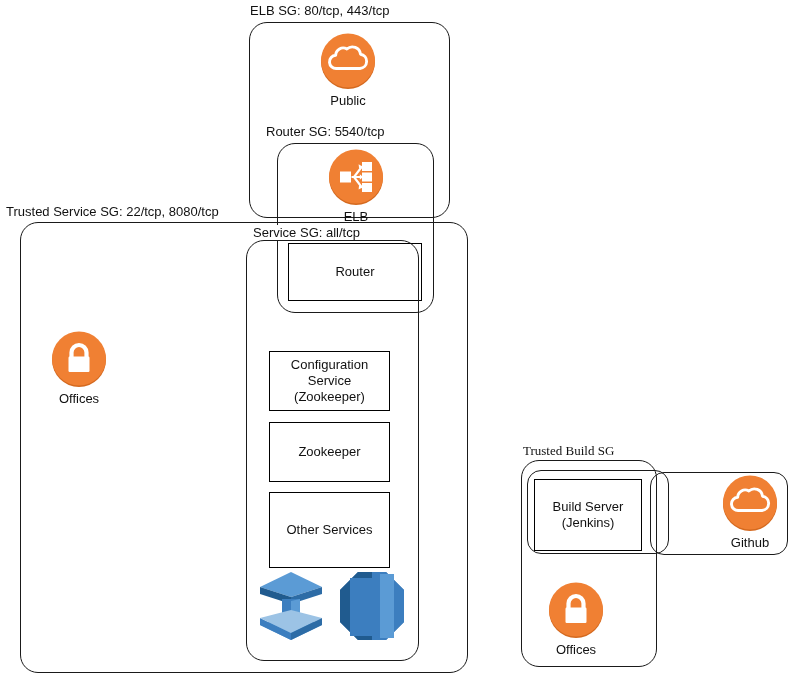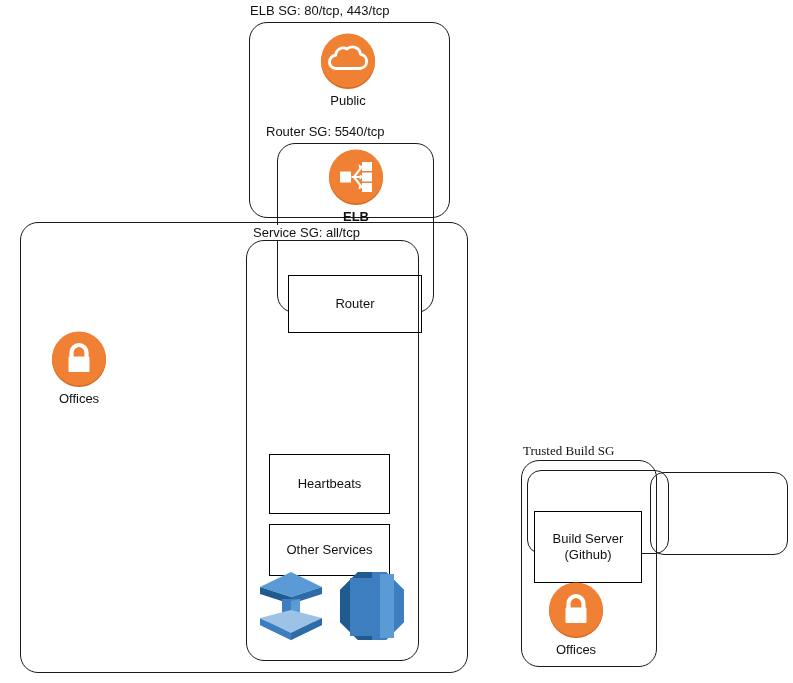--- a/index.html
+++ b/index.html
@@ -34,21 +34,20 @@
     position:absolute;
     border:1.4px solid #000000;
     background:#ffffff;
     box-sizing:border-box;
     display:flex;
     justify-content:center;
     text-align:center;
     font-size:13px;
     line-height:16px;
     color:#111;
-    margin-top:32px;
   }
   .node span{display:block;}
 
   .iconwrap{position:absolute;display:flex;flex-direction:column;align-items:center;}
   .iconlabel{font-size:13px;line-height:16px;color:#111;margin-top:3px;white-space:nowrap;}
   .circ{width:58px;height:58px;border-radius:50%;position:relative;}
   .circ svg{position:absolute;left:0;top:0;}
   .awsicon{position:absolute;}
 </style>
 </head>
@@ -66,21 +65,21 @@
         <circle cx="29" cy="28.5" r="27" fill="#F08033"></circle>
         <path d="M17.5 36.5 h23.5 a7.2 7.2 0 0 0 0.5 -14.3 a8.2 8.2 0 0 0 -13.6 -5.2 a7.4 7.4 0 0 0 -11.2 6.3 a6.6 6.6 0 0 0 0.8 13.2 z" fill="none" stroke="#ffffff" stroke-width="2.9" stroke-linejoin="round"></path>
       </svg>
     </div>
     <div class="iconlabel">Public</div>
   </div>
 
   <div class="grp-label" style="left:264px;top:124px;">Router SG: 5540/tcp</div>
   <div class="grp" style="left:277px;top:143px;width:157px;height:170px;"></div>
 
-  <div class="iconwrap" style="left:327px;top:148px;font-weight:bold;">
+  <div class="iconwrap" style="left:327px;top:148px;">
     <div class="circ">
       <svg width="58" height="58" viewBox="0 0 58 58">
         <circle cx="29" cy="30" r="27" fill="#D4691F"></circle>
         <circle cx="29" cy="28.5" r="27" fill="#F08033"></circle>
         <rect x="13" y="23.5" width="11" height="11" fill="#ffffff"></rect>
         <rect x="35" y="14" width="10" height="9" fill="#ffffff"></rect>
         <rect x="35" y="24.5" width="10" height="9" fill="#ffffff"></rect>
         <rect x="35" y="35" width="10" height="9" fill="#ffffff"></rect>
         <path d="M24.5 29 H33 M27 29 L35 18.5 M27 29 L35 39.5" stroke="#ffffff" stroke-width="2.1" fill="none"></path>
         <path d="M32.8 26.2 l3.4 2.8 l-3.4 2.8 z" fill="#ffffff"></path>
@@ -88,43 +87,48 @@
         <path d="M31.6 41.6 l3.9 -2.2 l-3.4 -2.2 z" fill="#ffffff"></path>
       </svg>
     </div>
     <div class="iconlabel">ELB</div>
   </div>
 
   <div class="node" style="left:288px;top:243px;width:134px;height:58px;flex-direction:column;">
     <span>Router</span>
   </div>
 
+  <div class="grp-label" style="left:4px;top:204px;">Trusted Service SG: 22/tcp, 8080/tcp</div>
   <div class="grp" style="left:20px;top:222px;width:448px;height:451px;"></div>
 
   <div class="iconwrap" style="left:50px;top:330px;">
     <div class="circ">
       <svg width="58" height="58" viewBox="0 0 58 58">
         <circle cx="29" cy="30" r="27" fill="#D4691F"></circle>
         <circle cx="29" cy="28.5" r="27" fill="#F08033"></circle>
         <path d="M21.5 27 v-4.5 a7.5 7.5 0 0 1 15 0 V27" fill="none" stroke="#ffffff" stroke-width="4.2"></path>
         <rect x="18.5" y="26.5" width="21" height="15.5" rx="1.2" fill="#ffffff"></rect>
       </svg>
     </div>
     <div class="iconlabel">Offices</div>
   </div>
 
   <div class="grp-label" style="left:251px;top:225px;">Service SG: all/tcp</div>
   <div class="grp" style="left:246px;top:240px;width:173px;height:421px;"></div>
 
+  <div class="node" style="left:269px;top:351px;width:121px;height:60px;flex-direction:column;">
+    <span>Configuration Service</span>
+    <span>(Zookeeper)</span>
+  </div>
 
   <div class="node" style="left:269px;top:422px;width:121px;height:60px;flex-direction:column;">
-    <span>Heartbeats</span>
+    <span>Zookeeper</span>
   </div>
 
-  <div class="node" style="left:269px;top:492px;width:121px;height:52px;flex-direction:column;">
+  <div class="node" style="left:269px;top:492px;width:121px;height:76px;flex-direction:column;">
     <span>Other Services</span>
   </div>
 
   <div class="awsicon" style="left:258px;top:570px;">
     <svg width="66" height="72" viewBox="0 0 66 72">
       <path d="M33 2 L64 17 L33 27 L2 17 Z" fill="#5B9BD5"></path>
       <path d="M2 17 L33 27 L33 34 L2 24 Z" fill="#205B8F"></path>
       <path d="M64 17 L33 27 L33 34 L64 24 Z" fill="#2D6CA6"></path>
       <path d="M24 29 L42 29 L42 46 L24 46 Z" fill="#3C7EBF"></path>
       <path d="M33 31 L42 29 L42 46 L33 48 Z" fill="#5B9BD5"></path>
@@ -145,31 +149,41 @@
       <path d="M20 2 H48 L66 20 V52 L48 70 H20 L2 52 V20 Z" fill="none" stroke="none"></path>
     </svg>
   </div>
 
   <div class="grp-label" style="left:521px;top:443px;font-family:Liberation Serif, serif;">Trusted Build SG</div>
   <div class="grp" style="left:521px;top:460px;width:136px;height:207px;"></div>
   <div class="grp" style="left:527px;top:470px;width:142px;height:84px;border-radius:14px;"></div>
 
   <div class="node" style="left:534px;top:479px;width:108px;height:72px;flex-direction:column;">
     <span>Build Server</span>
-    <span>(Github)</span>
+    <span>(Jenkins)</span>
   </div>
 
   <div class="iconwrap" style="left:547px;top:581px;">
     <div class="circ">
       <svg width="58" height="58" viewBox="0 0 58 58">
         <circle cx="29" cy="30" r="27" fill="#D4691F"></circle>
         <circle cx="29" cy="28.5" r="27" fill="#F08033"></circle>
         <path d="M21.5 27 v-4.5 a7.5 7.5 0 0 1 15 0 V27" fill="none" stroke="#ffffff" stroke-width="4.2"></path>
         <rect x="18.5" y="26.5" width="21" height="15.5" rx="1.2" fill="#ffffff"></rect>
       </svg>
     </div>
     <div class="iconlabel">Offices</div>
   </div>
 
   <div class="grp" style="left:650px;top:472px;width:138px;height:83px;border-radius:14px;"></div>
 
+  <div class="iconwrap" style="left:721px;top:474px;">
+    <div class="circ">
+      <svg width="58" height="58" viewBox="0 0 58 58">
+        <circle cx="29" cy="30" r="27" fill="#D4691F"></circle>
+        <circle cx="29" cy="28.5" r="27" fill="#F08033"></circle>
+        <path d="M17.5 36.5 h23.5 a7.2 7.2 0 0 0 0.5 -14.3 a8.2 8.2 0 0 0 -13.6 -5.2 a7.4 7.4 0 0 0 -11.2 6.3 a6.6 6.6 0 0 0 0.8 13.2 z" fill="none" stroke="#ffffff" stroke-width="2.9" stroke-linejoin="round"></path>
+      </svg>
+    </div>
+    <div class="iconlabel">Github</div>
+  </div>
 
 </div>
 
 </body></html>

